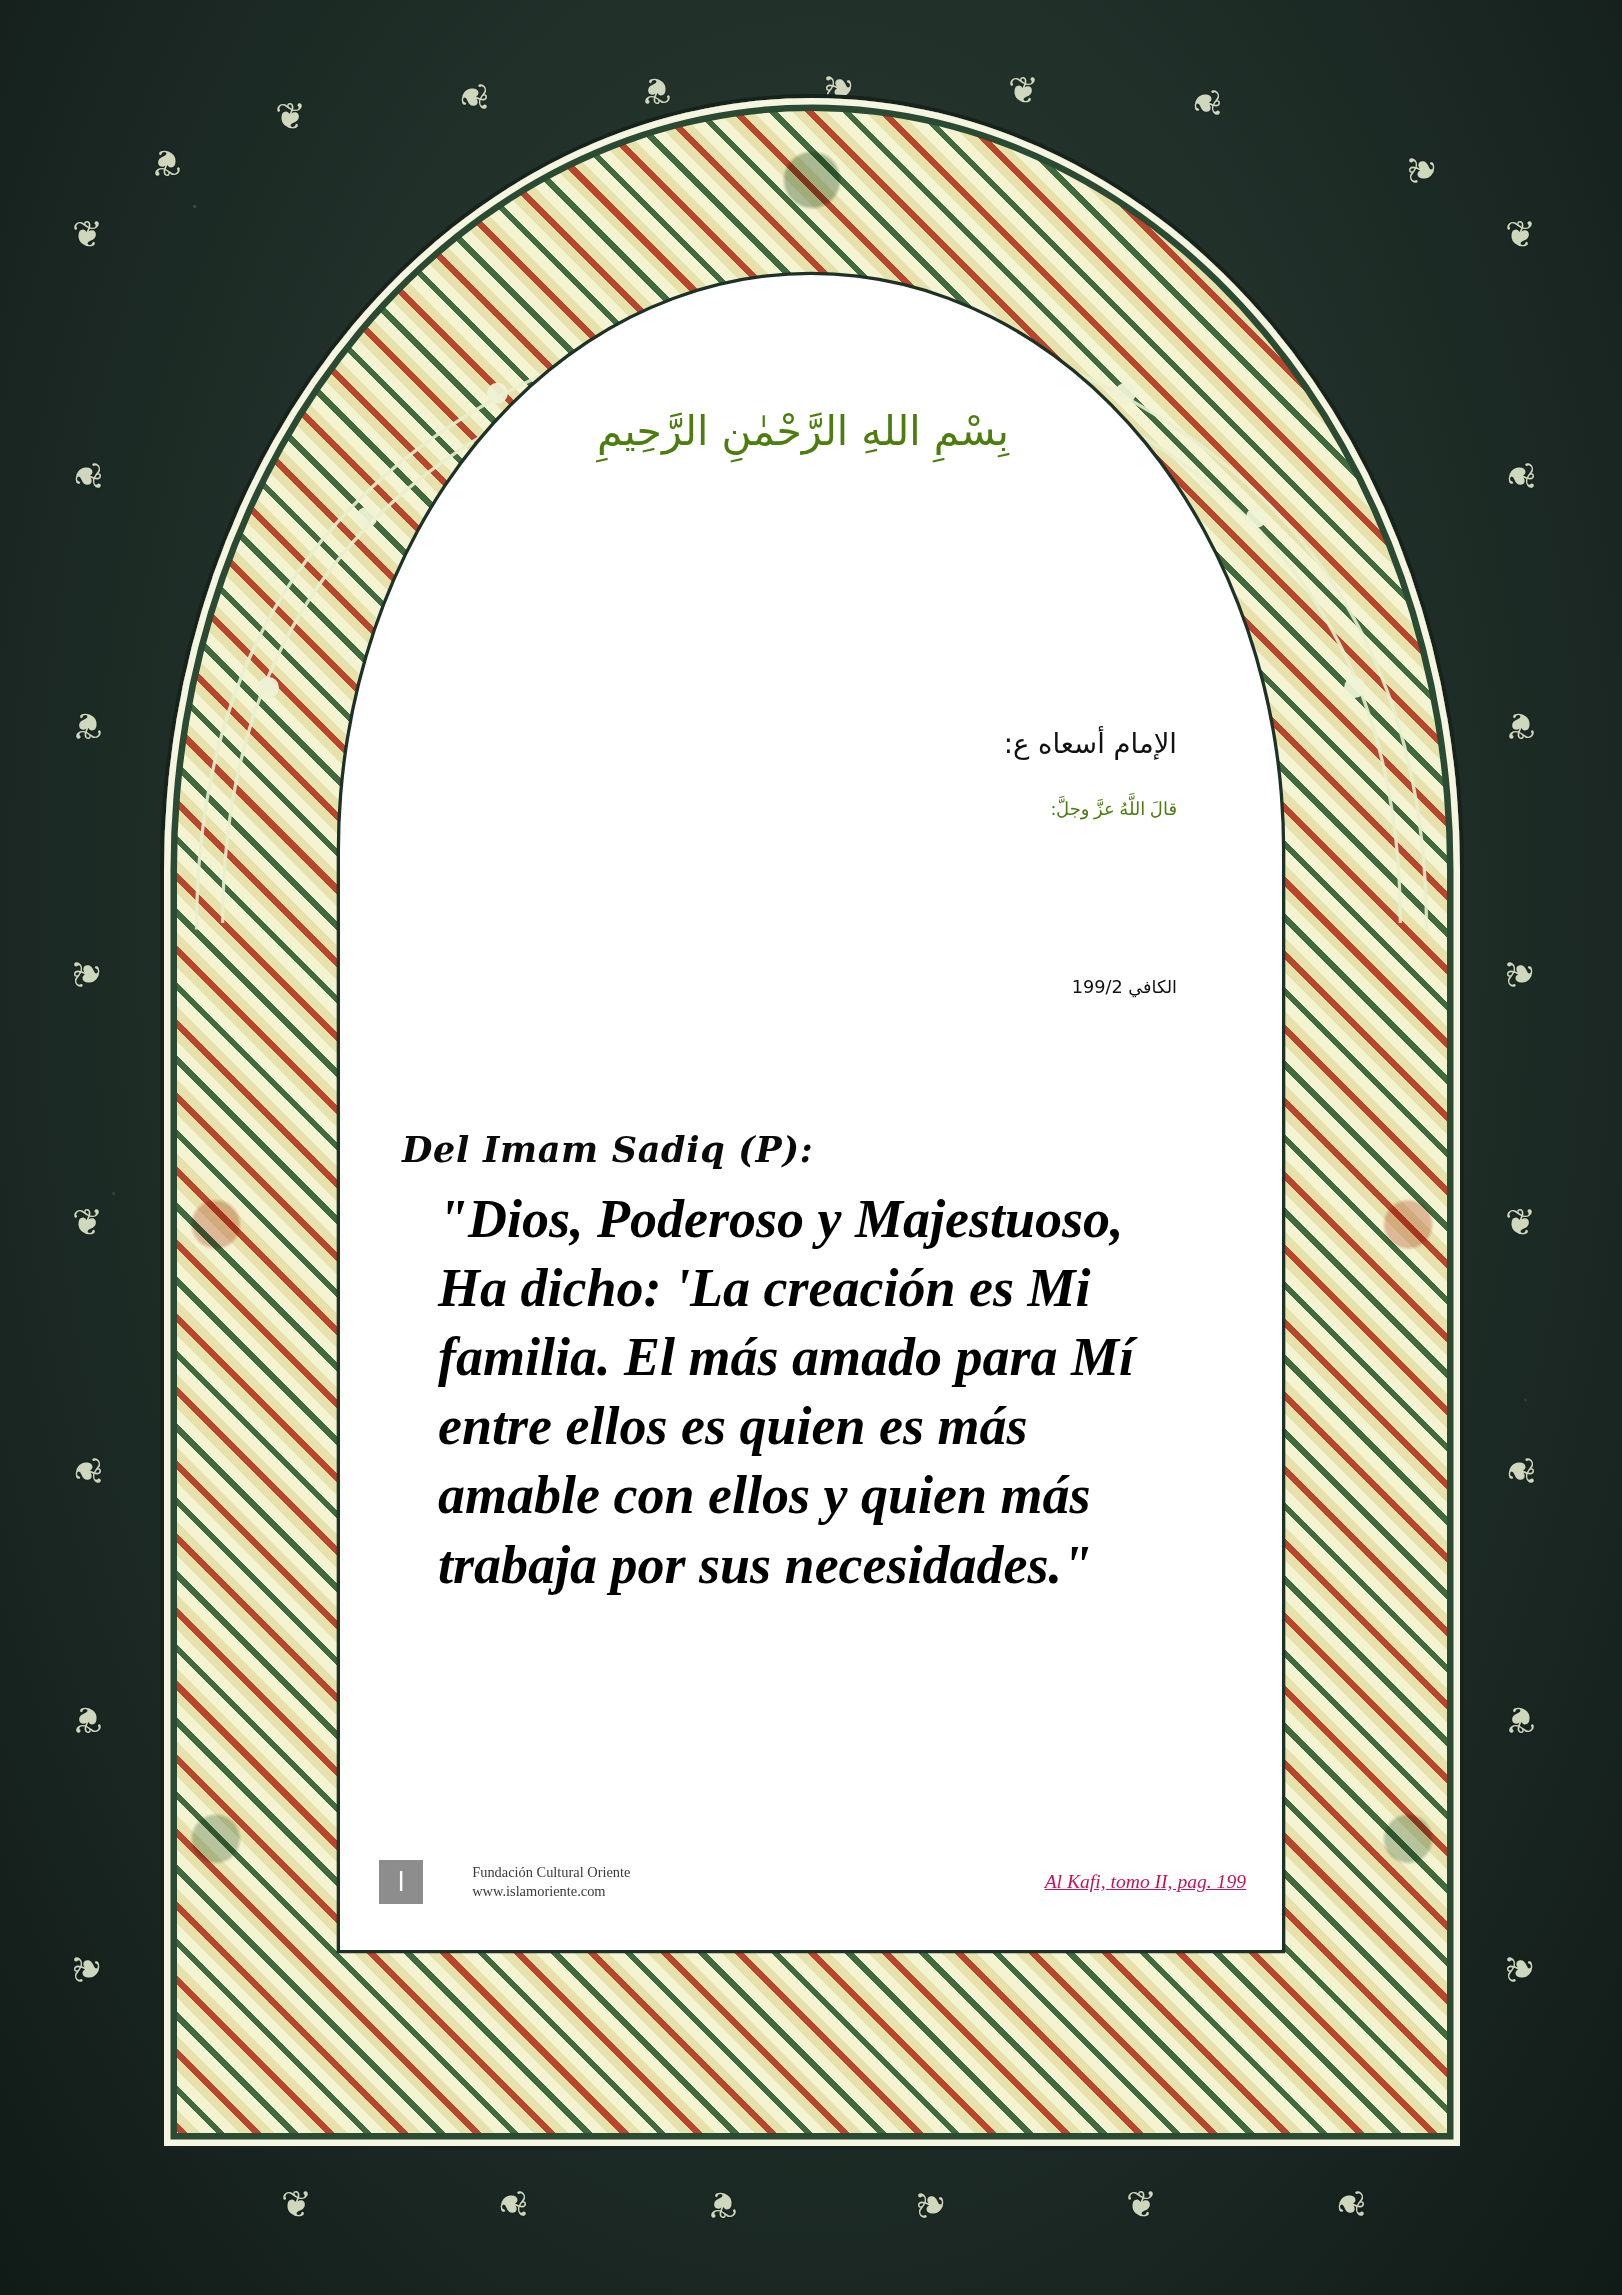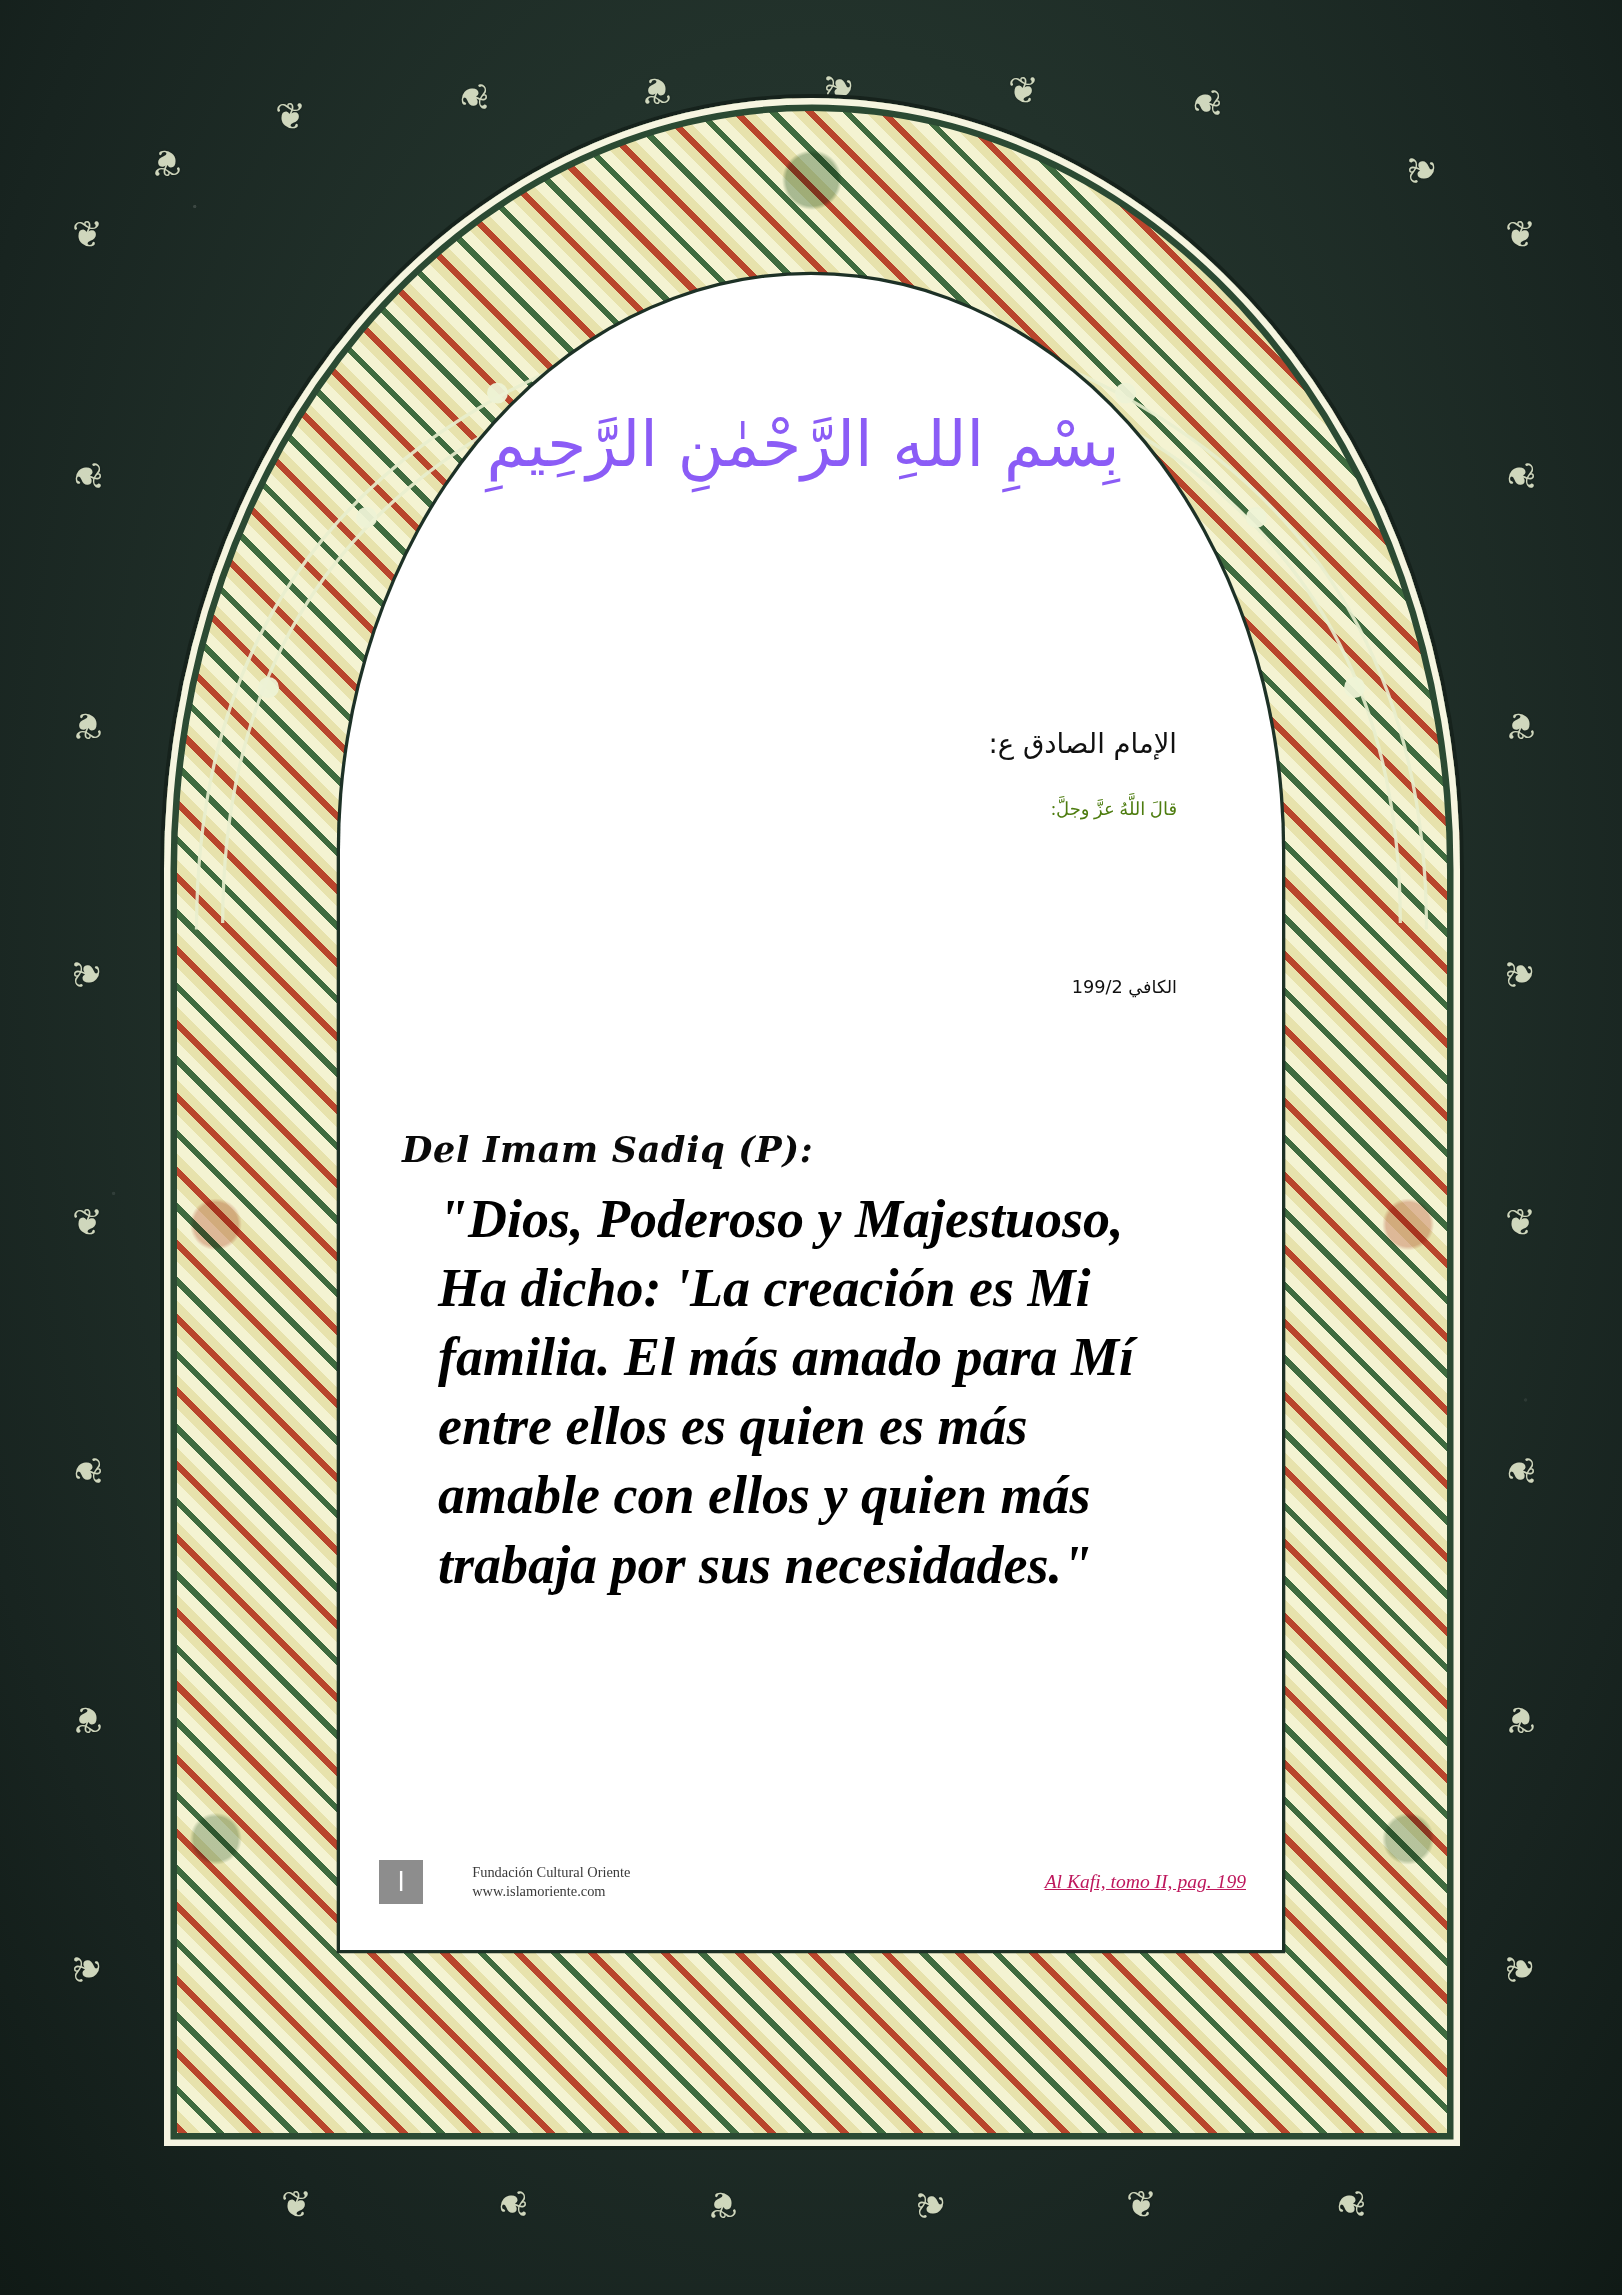--- a/index.html
+++ b/index.html
@@ -116,22 +116,22 @@
     box-shadow: 0 0 0 3.3px #1d3126;
     overflow: hidden;
   }
 
   .bismillah {
     position: absolute;
     left: 0;
     right: 16px;
     top: 131px;
     text-align: center;
-    font-size: 63px;
-    color: #8b5cf6;
+    font-size: 41px;
+    color: #4d7c0f;
     font-family: "DejaVu Sans", sans-serif;
     direction: rtl;
     line-height: 1.25;
   }
 
   .ar-attrib {
     position: absolute;
     right: 105px;
     top: 452px;
     font-size: 27.5px;
@@ -301,21 +301,21 @@
       <circle cx="1740" cy="560" r="16"></circle>
       <circle cx="230" cy="820" r="16"></circle>
       <circle cx="1890" cy="820" r="16"></circle>
     </g>
   </svg>
 
   <div class="panel">
 
     <div class="bismillah">بِسْمِ اللهِ الرَّحْمٰنِ الرَّحِيمِ</div>
 
-    <div class="ar-attrib">الإمام الصادق ع:</div>
+    <div class="ar-attrib">الإمام أسعاه ع:</div>
     <div class="ar-said">قالَ اللَّهُ عزَّ وجلَّ:</div>
     <div class="ar-source">الكافي 199/2</div>
 
     <div class="es-attrib">Del Imam Sadiq (P):</div>
     <div class="quote">"Dios, Poderoso y Majestuoso, Ha dicho: 'La creación es Mi familia. El más amado para Mí entre ellos es quien es más amable con ellos y quien más trabaja por sus necesidades."</div>
 
     <div class="footer">
       <div class="logo-block">
         <div class="logo-mark">ا</div>
         <div class="logo-text">

